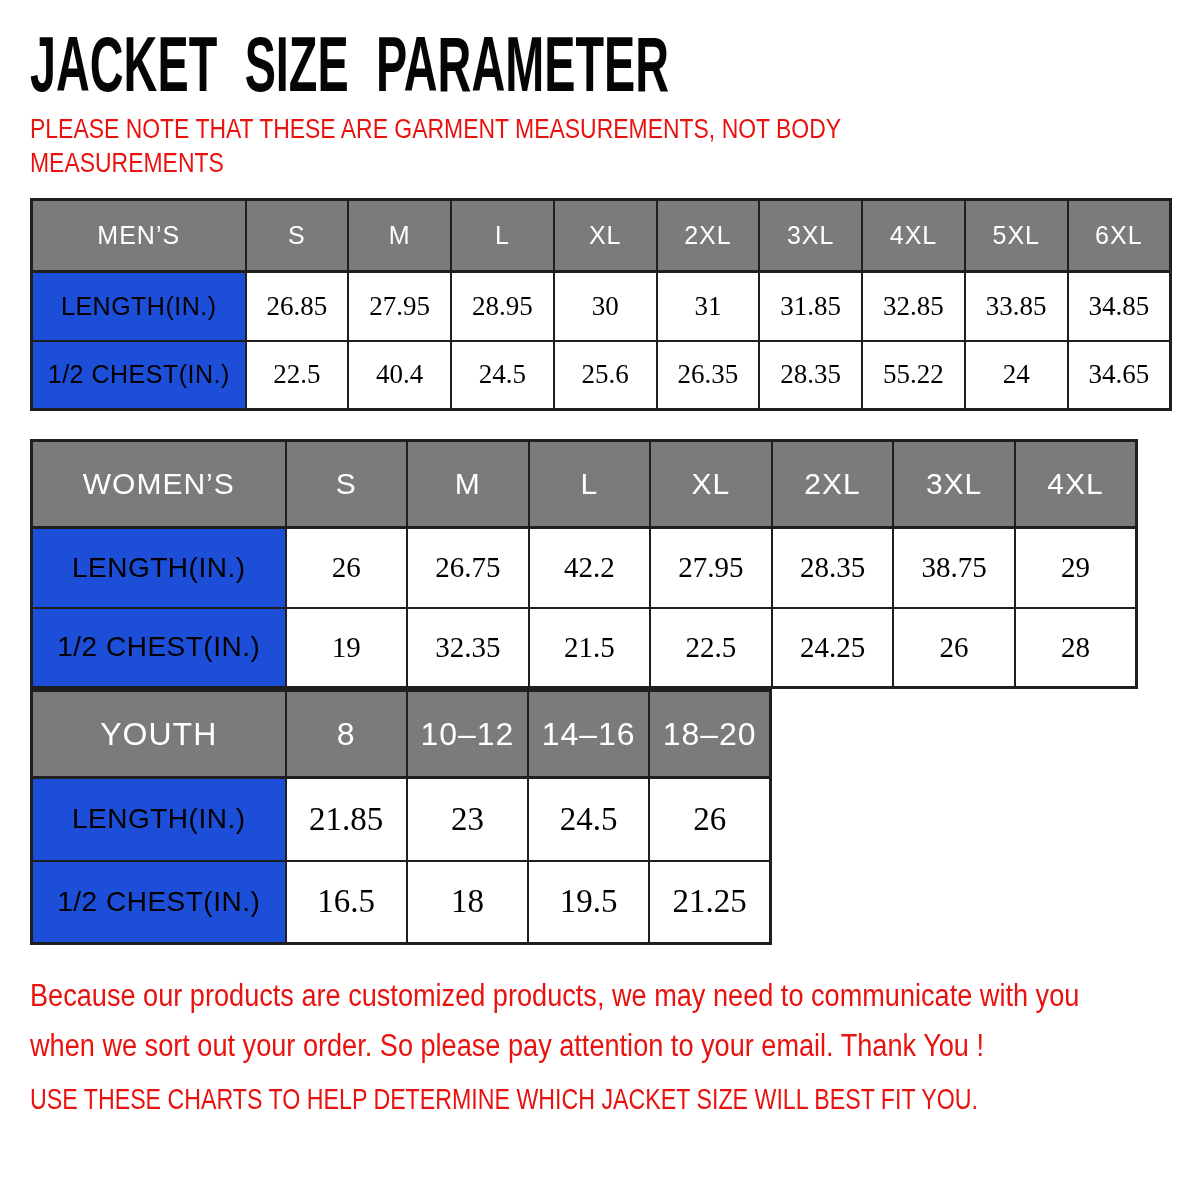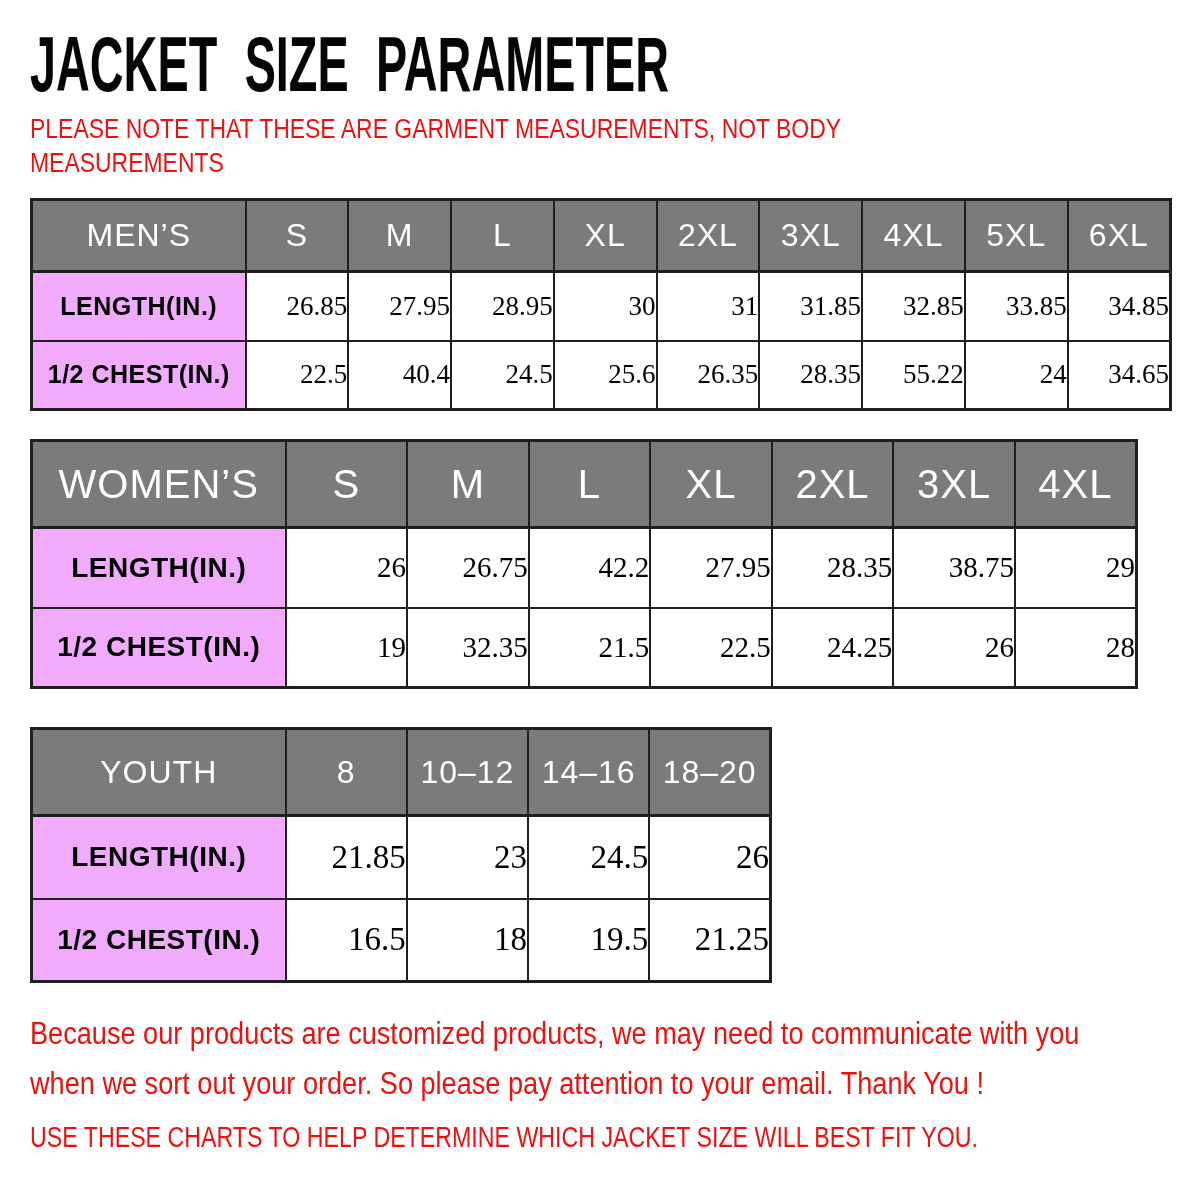--- a/index.html
+++ b/index.html
@@ -54,46 +54,45 @@
     overflow:hidden;
   }
   .size-table thead th{
     background:var(--header-gray);
     color:var(--header-text);
     font-weight:normal;
     letter-spacing:1px;
     border-bottom-width:3px;
   }
   .size-table tbody th{
-    background:#f0abfc;
-    font-weight:bold;
+    background:#1d4ed8;
+    font-weight:normal;
     letter-spacing:0.5px;
   }
   .size-table td.value{
     font-family:"Liberation Serif",serif;
-    text-align:right;
   }
 
   .t-mens{width:1142px;margin-top:18px;}
   .t-mens col.c0{width:214px;}
   .t-mens thead tr{height:72px;}
   .t-mens tbody tr{height:69px;}
-  .t-mens thead th{font-size:32px;}
+  .t-mens thead th{font-size:25px;}
   .t-mens tbody th{font-size:25px;}
   .t-mens td.value{font-size:27px;}
 
   .t-womens{width:1108px;margin-top:28px;}
   .t-womens col.c0{width:254px;}
   .t-womens thead tr{height:87px;}
   .t-womens tbody tr{height:80px;}
-  .t-womens thead th{font-size:40px;}
+  .t-womens thead th{font-size:30px;}
   .t-womens tbody th{font-size:28px;}
   .t-womens td.value{font-size:29px;}
 
-  .t-youth{width:742px;margin-top:38px;}
+  .t-youth{width:742px;}
   .t-youth col.c0{width:254px;}
   .t-youth thead tr{height:87px;}
   .t-youth tbody tr{height:83px;}
   .t-youth thead th{font-size:32px;}
   .t-youth tbody th{font-size:28px;}
   .t-youth td.value{font-size:33px;}
 
   .footer-para{
     margin-top:26px;
     color:var(--accent-red);

